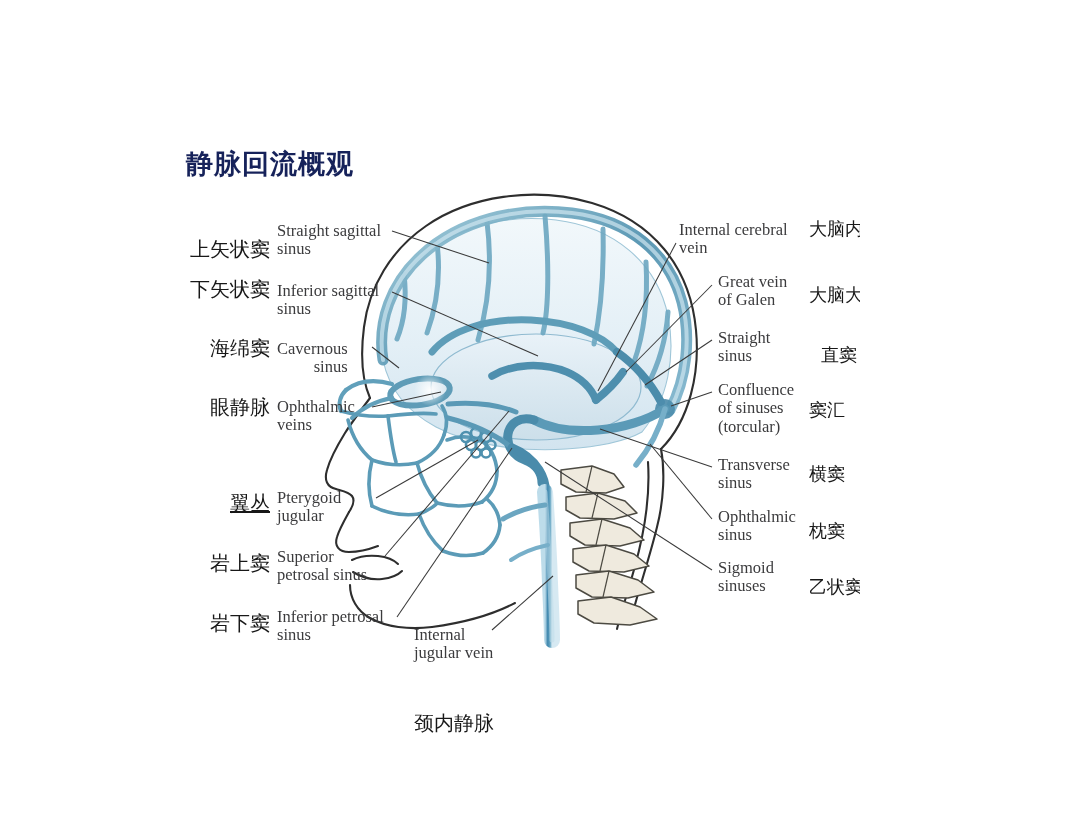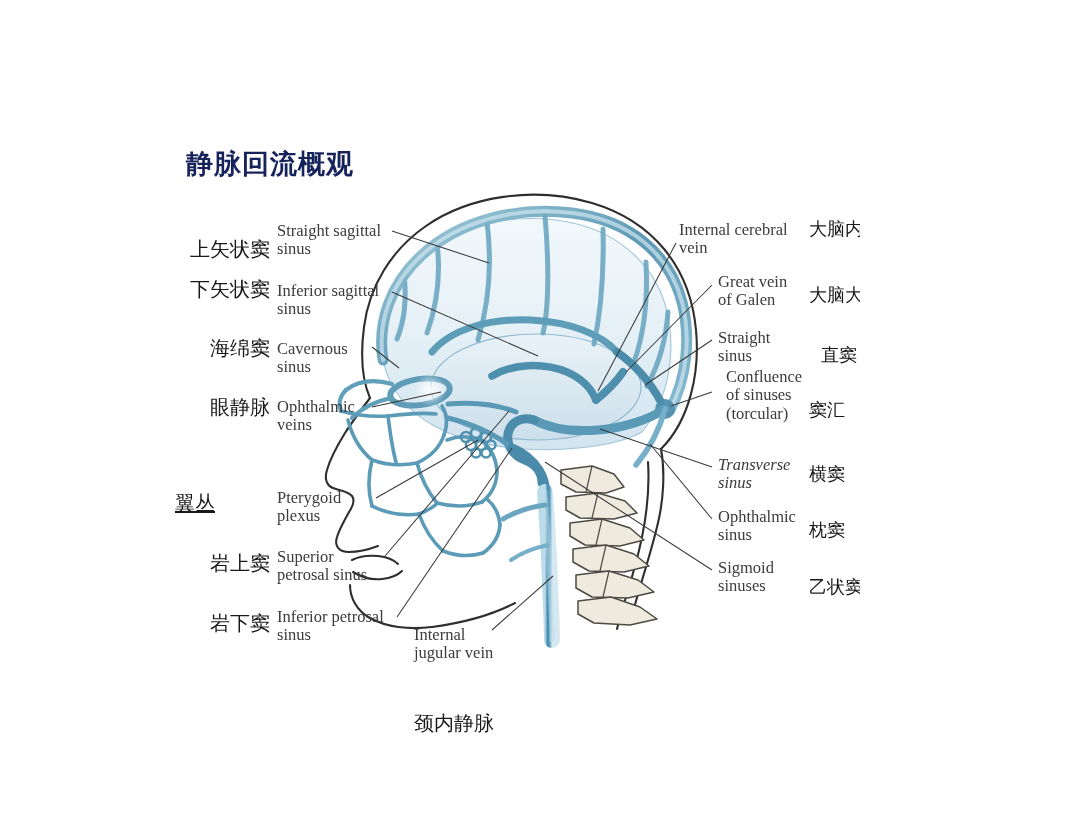--- a/index.html
+++ b/index.html
@@ -41,21 +41,21 @@
     color: #3b3b3d;
   }
   .lbl.cn {
     font-family: "Liberation Sans", "DejaVu Sans", sans-serif;
     font-size: 20px;
     color: #181818;
     white-space: nowrap;
   }
   .lbl.cn.rightcol { font-size: 18px; }
   .cn-left { text-align: right; }
-  .ul { text-decoration: underline; text-align: center; }
+  .ul { text-decoration: underline; }
 
   
   #art {
     position: absolute;
     left: 0;
     top: 0;
     width: 1080px;
     height: 834px;
     pointer-events: none;
   }
@@ -318,52 +318,52 @@
   <div class="lbl cn cn-left" style="left:120px; top:337px; width:150px;">海绵窦</div>
   <div class="lbl cn cn-left" style="left:120px; top:396px; width:150px;">眼静脉</div>
   <div class="lbl cn cn-left ul" style="left:120px; top:492px; width:150px;">翼丛</div>
   <div class="lbl cn cn-left" style="left:120px; top:552px; width:150px;">岩上窦</div>
   <div class="lbl cn cn-left" style="left:120px; top:612px; width:150px;">岩下窦</div>
 
   <div class="lbl en" style="left:277px; top:222px;">Straight sagittal
 sinus</div>
   <div class="lbl en" style="left:277px; top:282px;">Inferior sagittal
 sinus</div>
-  <div class="lbl en" style="left:277px; top:340px;">Cavernous
+  <div class="lbl en" style="left:277px; top:340px;text-align:right;">Cavernous
 sinus</div>
   <div class="lbl en" style="left:277px; top:398px;">Ophthalmic
 veins</div>
   <div class="lbl en" style="left:277px; top:489px;">Pterygoid
-plexus</div>
+jugular</div>
   <div class="lbl en" style="left:277px; top:548px;">Superior
 petrosal sinus</div>
   <div class="lbl en" style="left:277px; top:608px;">Inferior petrosal
 sinus</div>
 
   <div class="lbl en" style="left:679px; top:221px;">Internal cerebral
 vein</div>
   <div class="lbl en" style="left:718px; top:273px;">Great vein
 of Galen</div>
   <div class="lbl en" style="left:718px; top:329px;">Straight
 sinus</div>
-  <div class="lbl en" style="left:718px; top:368px;margin-left:8px;">Confluence
+  <div class="lbl en" style="left:718px; top:381px;">Confluence
 of sinuses
 (torcular)</div>
-  <div class="lbl en" style="left:718px; top:456px;font-style:italic;">Transverse
+  <div class="lbl en" style="left:718px; top:456px;">Transverse
 sinus</div>
   <div class="lbl en" style="left:718px; top:508px;">Ophthalmic
 sinus</div>
   <div class="lbl en" style="left:718px; top:559px;">Sigmoid
 sinuses</div>
 
   <div class="lbl cn rightcol" style="left:809px; top:219px;">大脑内静脉</div>
   <div class="lbl cn rightcol" style="left:809px; top:285px;">大脑大静脉</div>
   <div class="lbl cn rightcol" style="left:809px; top:345px;margin-left:12px;">直窦</div>
   <div class="lbl cn rightcol" style="left:809px; top:400px;">窦汇</div>
   <div class="lbl cn rightcol" style="left:809px; top:464px;">横窦</div>
-  <div class="lbl cn rightcol" style="left:809px; top:521px;font-family:Liberation Mono, monospace;">枕窦</div>
+  <div class="lbl cn rightcol" style="left:809px; top:521px;">枕窦</div>
   <div class="lbl cn rightcol" style="left:809px; top:577px;">乙状窦</div>
 
   <div class="lbl en" style="left:414px; top:626px;">Internal
 jugular vein</div>
   <div class="lbl cn" style="left:414px; top:712px;">颈内静脉</div>
 
 </div>
 
 </body></html>

